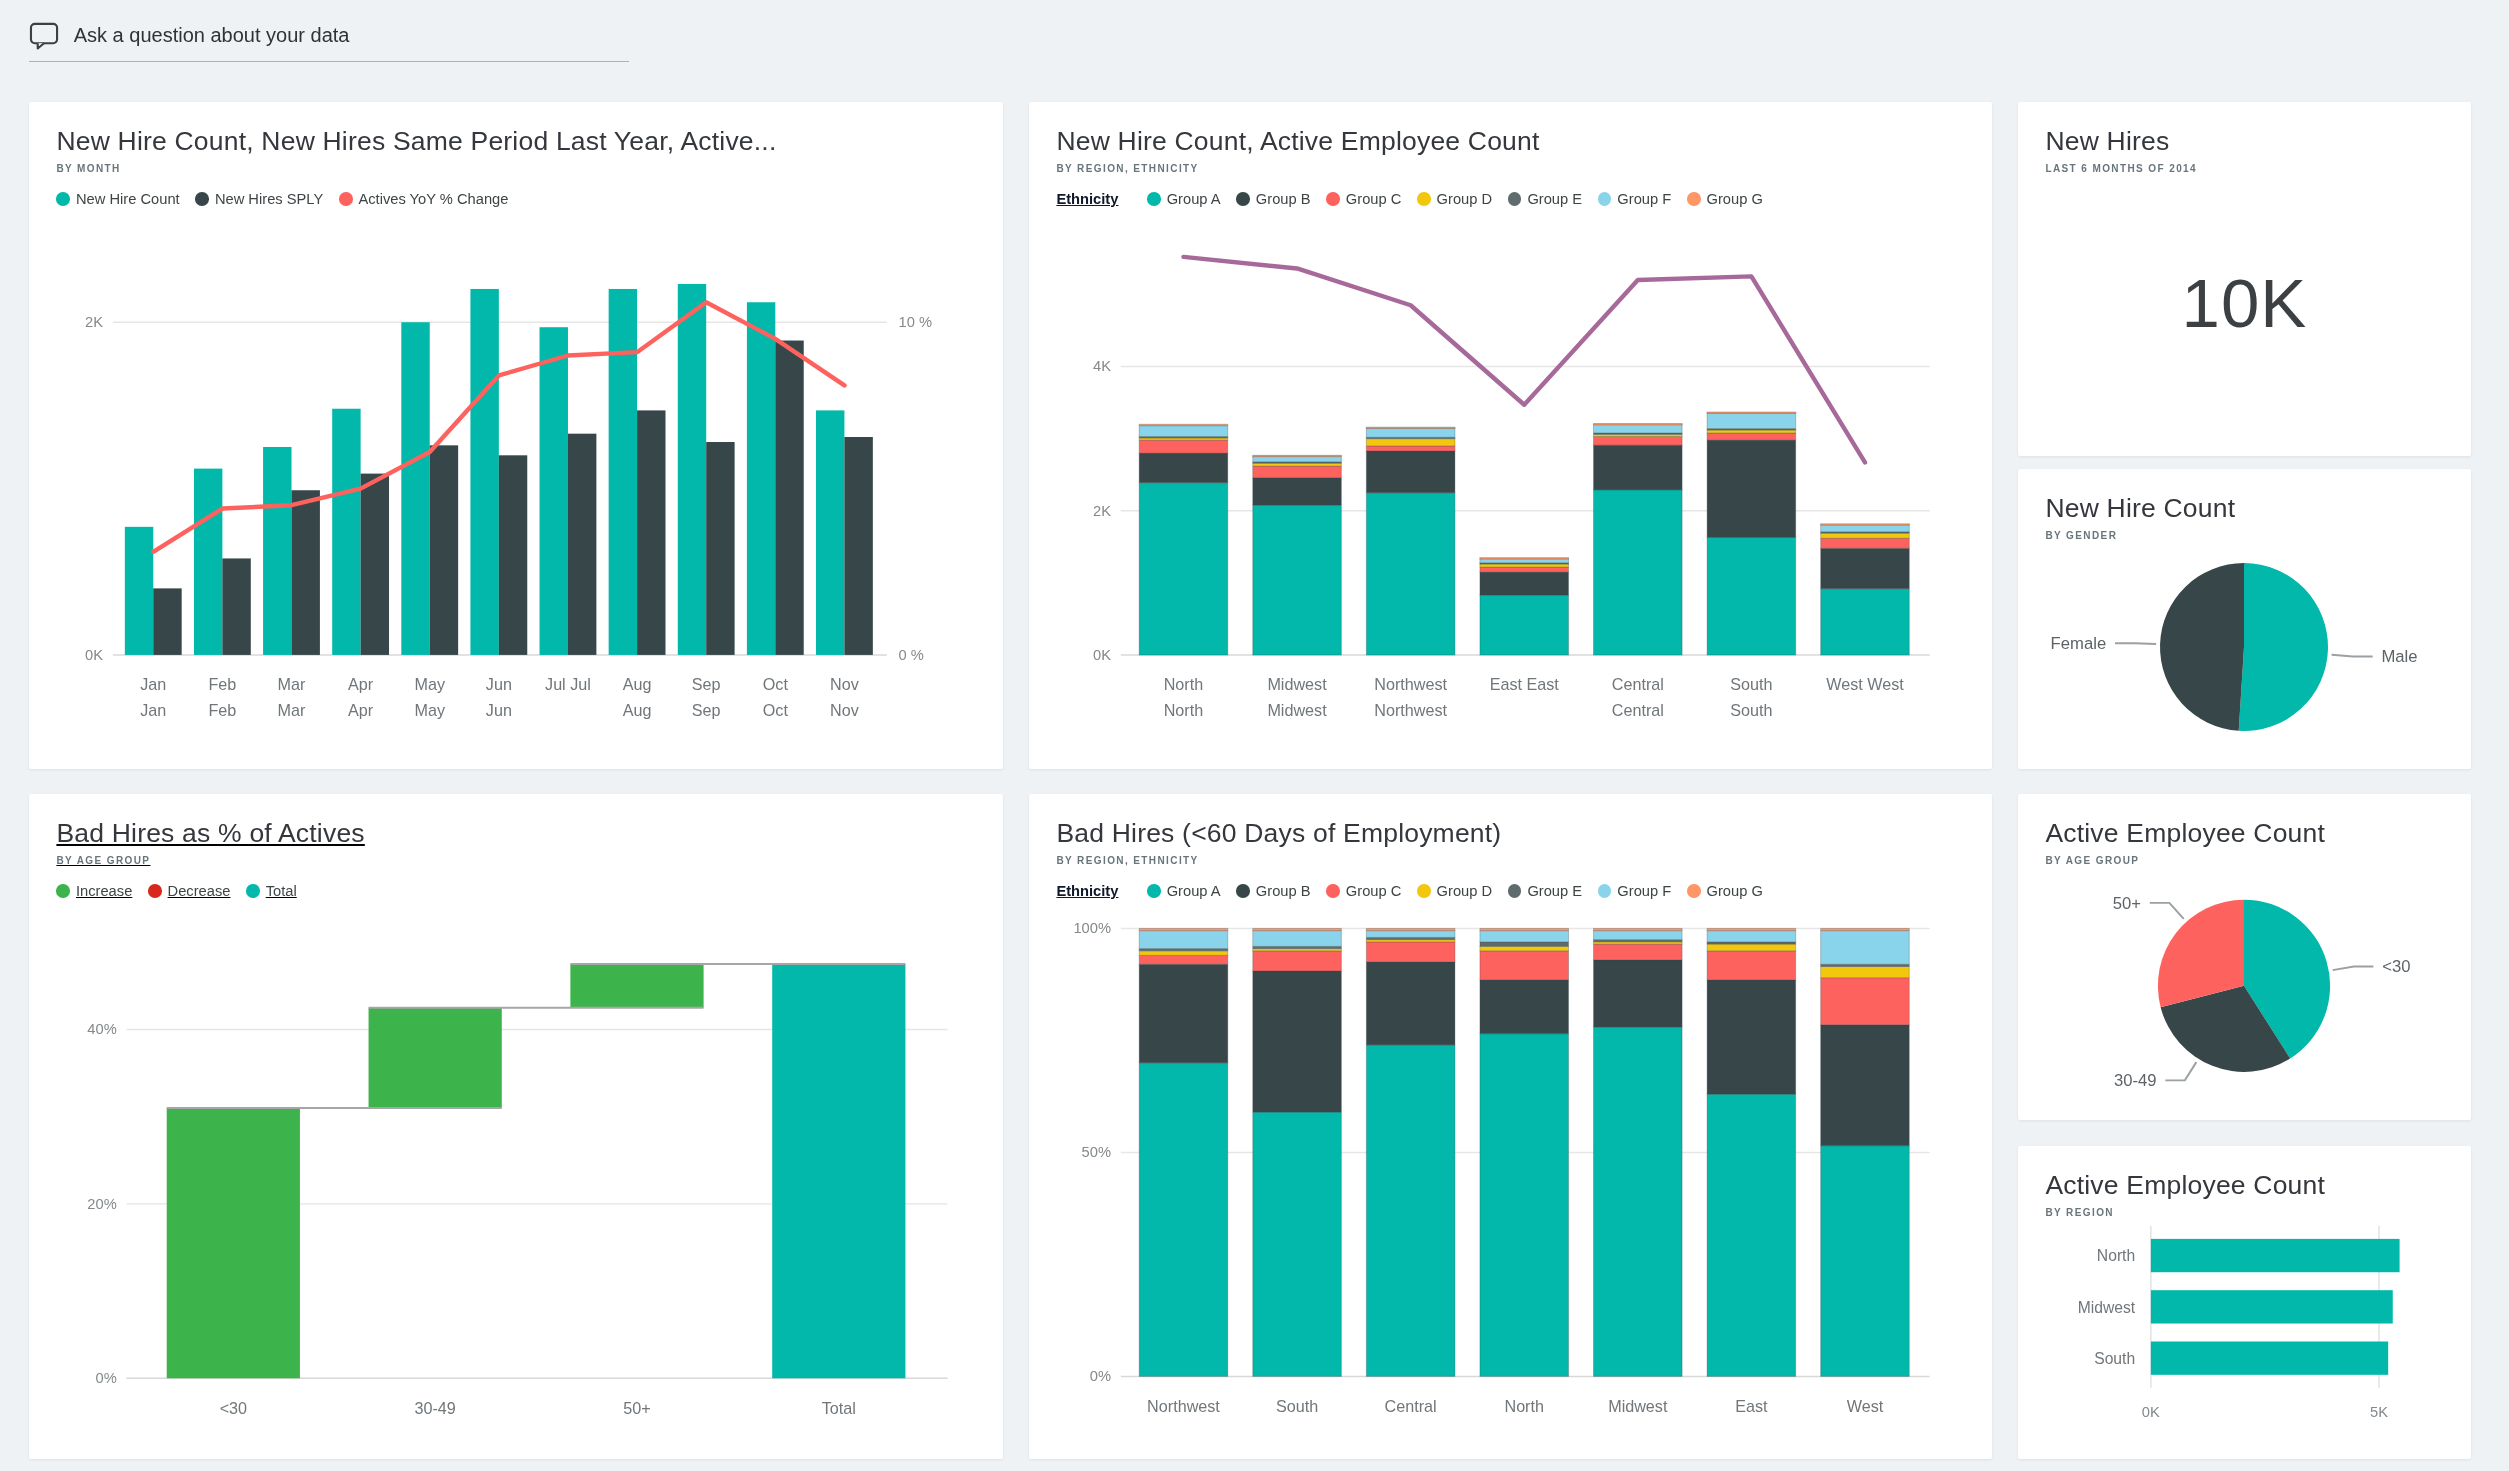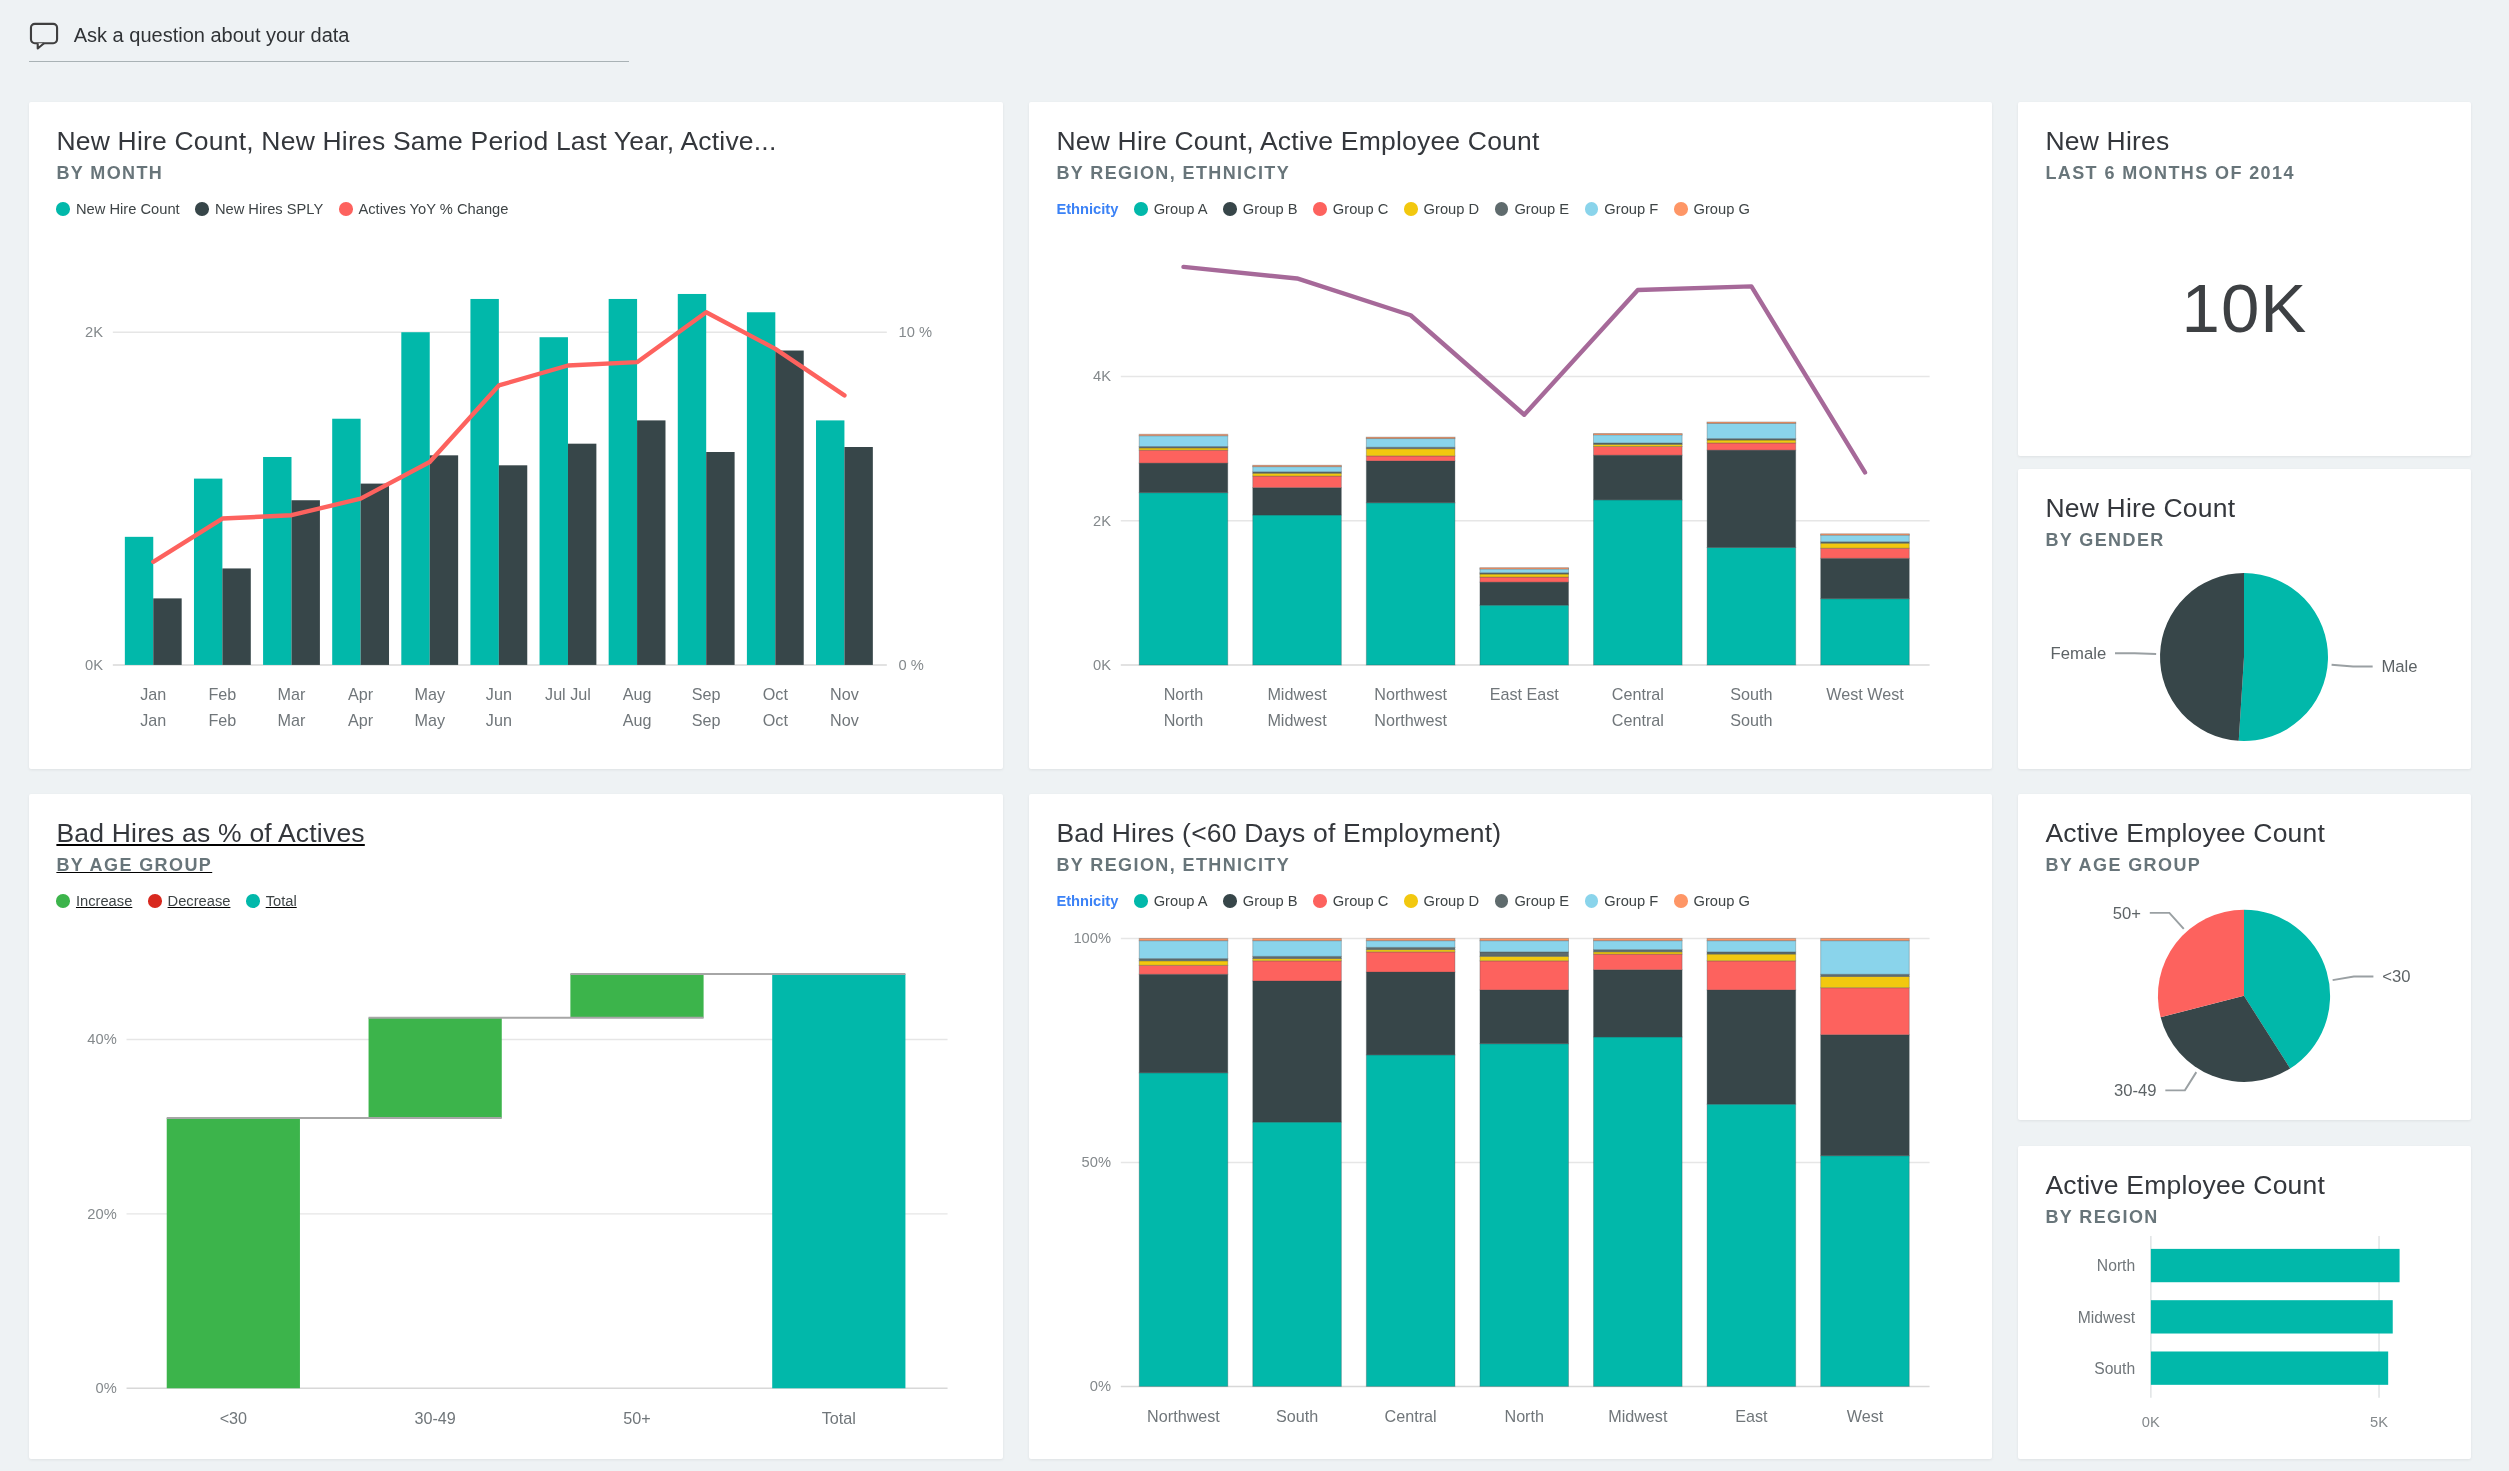--- a/index.html
+++ b/index.html
@@ -6,23 +6,23 @@
   body{width:2509px;height:1471px;position:relative;background:#EEF2F4;
        font-family:"Liberation Sans",sans-serif;overflow:hidden;}
   .page{position:absolute;inset:0;}
   .qna{position:absolute;left:29px;top:9.8px;width:600px;height:51px;
        border-bottom:1px solid #a9b2b5;display:flex;align-items:center;gap:13.7px;color:#303336;cursor:text;}
   .qna-text{font-size:20px;}
   .card{position:absolute;background:#fff;border-radius:2px;box-shadow:0 1px 2.9px rgba(0,0,0,.07);
         padding:23.5px 27.4px;box-sizing:border-box;display:flex;flex-direction:column;}
   .card h2{margin:0;font-size:26.5px;font-weight:400;color:#34373c;letter-spacing:0.2px;
            white-space:nowrap;overflow:hidden;}
-  .sub{margin-top:6.9px;font-size:18px;font-weight:700;color:#68757a;letter-spacing:1.4px;}
+  .sub{margin-top:6.9px;font-size:10px;font-weight:700;color:#68757a;letter-spacing:1.4px;}
   .legend{display:flex;align-items:center;gap:15.7px;margin-top:16.7px;font-size:14.7px;color:#3e4446;}
-  .legend .lt{font-weight:700;color:#3b82f6;margin-right:0;}
+  .legend .lt{font-weight:700;color:#0f172a;margin-right:13px;text-decoration:underline;}
   .li{display:flex;align-items:center;gap:5.9px;}
   .dot{width:13.7px;height:13.7px;border-radius:50%;flex:0 0 auto;}
   .chart{flex:1;min-height:0;}
   .kpi{flex:1;display:flex;align-items:center;justify-content:center;
        font-size:69px;font-weight:300;color:#3d4043;letter-spacing:1px;}
   svg{display:block;}
 </style>
 </head>
 <body>
 

